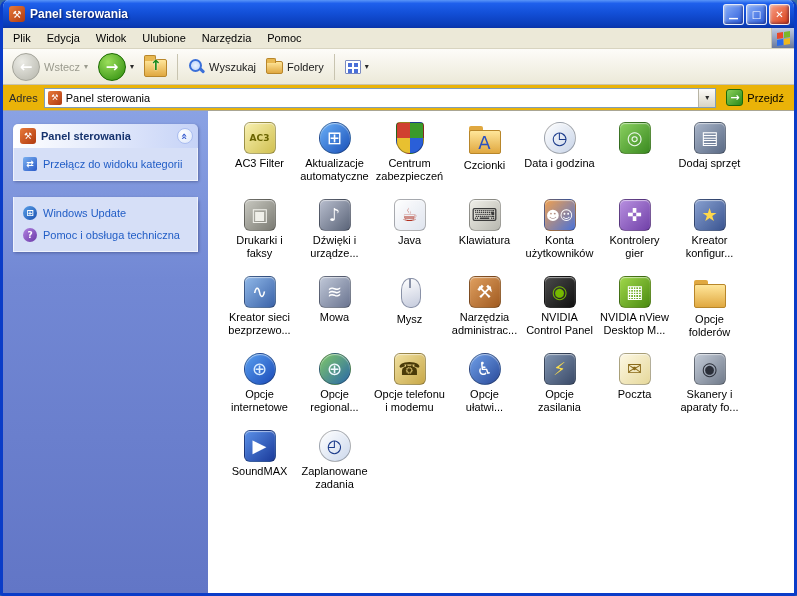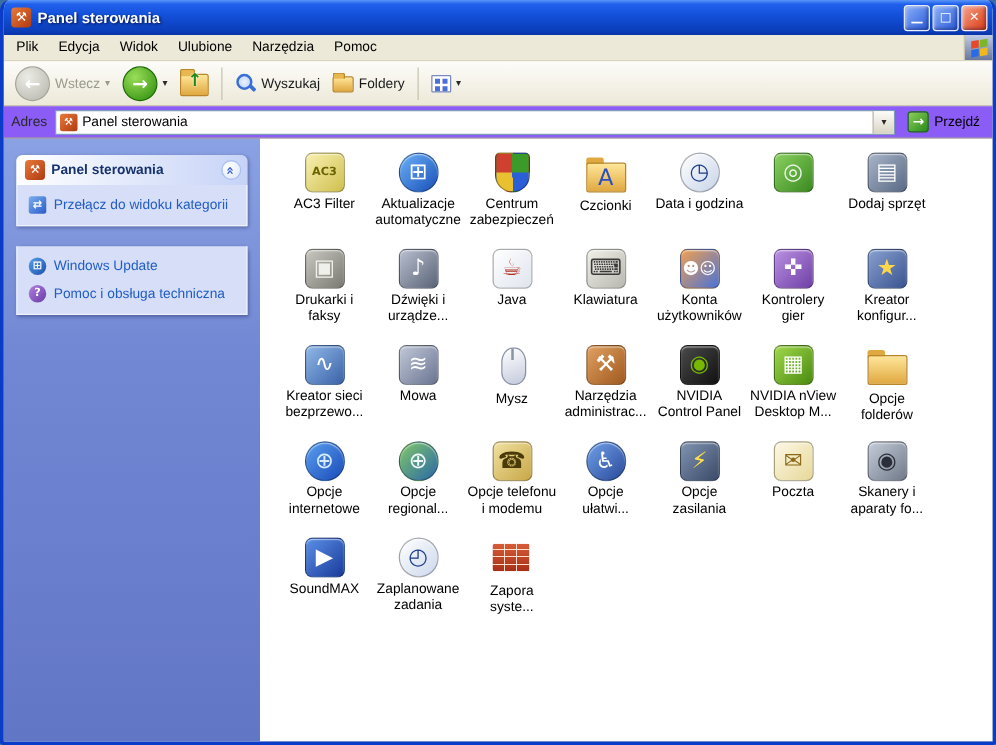--- a/index.html
+++ b/index.html
@@ -65,21 +65,21 @@
   .mini-folder { position:relative; width:17px; height:13px; background:linear-gradient(#ffe69a,#e0a840);
     border:1px solid #b8862a; border-radius:2px; margin-top:2px; }
   .mini-folder::before { content:""; position:absolute; left:-1px; top:-4px; width:8px; height:4px;
     background:#e8b850; border:1px solid #b8862a; border-bottom:none; border-radius:2px 2px 0 0; }
   .views-icon { position:relative; width:16px; height:14px; border:1px solid #7a8ac0; background:#fff; border-radius:1px; }
   .views-icon::before { content:""; position:absolute; left:2px; top:2px; width:4px; height:4px; background:#4a6fd8;
     box-shadow:6px 0 #4a6fd8, 0 6px #4a6fd8, 6px 6px #4a6fd8; }
 
   
   .addressbar { height:26px; flex:none; display:flex; align-items:center; gap:6px; padding:0 6px;
-    background:#8b5cf6; border-bottom:1px solid #aaa694; }
+    background:#eab308; border-bottom:1px solid #aaa694; }
   .addr-label { font-size:11px; color:#2a2a2a; }
   .combo { flex:1; height:20px; background:#fff; border:1px solid #7f9db9; display:flex; align-items:center; gap:4px; padding-left:3px; cursor:text; }
   .combo-icon { width:14px; height:14px; border-radius:2px; flex:none;
     background:linear-gradient(135deg,#e87a3a,#b03a10); color:#fff; font-size:8px;
     display:flex; align-items:center; justify-content:center; font-family:"DejaVu Sans",sans-serif; }
   .combo-text { flex:1; font-size:11px; }
   .combo-drop { width:17px; height:18px; background:linear-gradient(180deg,#fdfcf9,#d8d4c4); border-left:1px solid #b8b4a4;
     display:flex; align-items:center; justify-content:center; cursor:pointer; }
   .go-button { display:flex; align-items:center; gap:4px; font-size:11px; padding:0 4px; cursor:pointer; }
   .go-icon { width:17px; height:17px; border-radius:3px; background:linear-gradient(135deg,#8ad05a,#2a8a1a);
@@ -459,22 +459,17 @@
             </div>
             <div class="label">SoundMAX</div>
           </div>
           <div class="cell">
             <div class="icon shape-circle" style="--c1: #ffffff; --c2: #ccd8ec;">
               <span class="glyph" style="color: rgb(26, 58, 138); font-size: 18px;">◴</span>
             </div>
             <div class="label">Zaplanowane
 zadania</div>
           </div>
-          <div class="cell">
-            <div class="icon shape-wall"></div>
-            <div class="label">Zapora
-syste...</div>
-          </div>
         </div>
     </div>
 
   </div>
 </div>
 
 </body></html>

